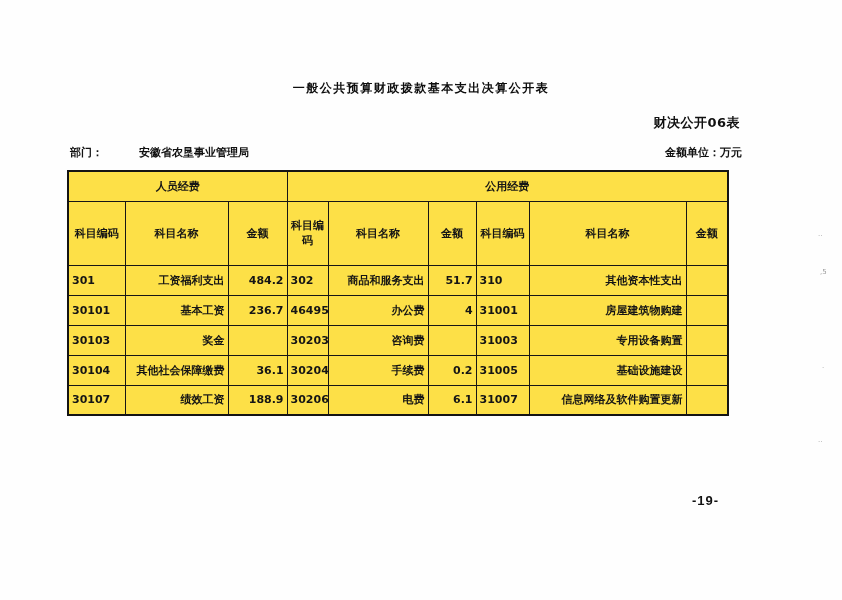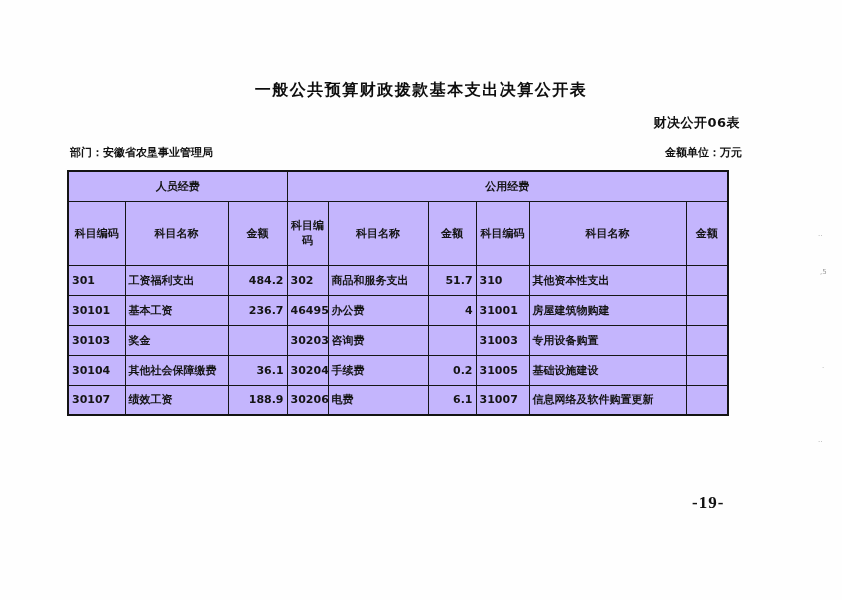--- a/index.html
+++ b/index.html
@@ -8,61 +8,61 @@
     background:#ffffff;
     font-family:"DejaVu Sans","Liberation Sans",sans-serif;
     color:#111111;
     overflow:hidden;
   }
   .sheet{position:relative;width:842px;height:600px;background:#fefefe;}
 
   .doc-title{
     position:absolute;top:80px;left:0;right:0;
     text-align:center;
-    font-size:16px;font-weight:700;letter-spacing:1.5px;
+    font-size:12px;font-weight:700;letter-spacing:1.5px;
     color:#0d0d0d;
   }
   .form-code{
     position:absolute;top:114px;right:102px;
     font-size:13px;font-weight:700;letter-spacing:.5px;
   }
   .meta-row{
     position:absolute;top:145px;left:70px;right:100px;
     display:flex;justify-content:space-between;align-items:baseline;
     font-size:11px;font-weight:700;
   }
-  .dept{display:flex;}
+  .dept{display:flex;gap:36px;}
 
   table.budget{
     position:absolute;left:67px;top:170px;
     width:660px;
     border-collapse:collapse;table-layout:fixed;
-    background:#c4b5fd;
+    background:#fde047;
   }
   table.budget,table.budget th,table.budget td{
     border:1px solid #161616;
   }
   table.budget{border:2px solid #141414;}
   table.budget th,table.budget td{
     font-size:11px;font-weight:700;color:#151515;
     padding:1px 3px;vertical-align:middle;
     overflow:hidden;
   }
   tr.group-row{height:30px;}
   tr.colhead-row{height:64px;padding-left:16px;}
   tr.data-row{height:30px;margin-top:19px;}
   th{text-align:center;font-weight:700;}
   td.code{text-align:left;padding-left:6px;}
-  td.name{text-align:left;}
+  td.name{text-align:right;}
   td.amount{text-align:right;padding-right:5px;}
 
   .page-number{
     position:absolute;top:493px;left:692px;
-    font-size:17px;font-weight:700;letter-spacing:1px;
-    font-family:Liberation Serif, serif;
+    font-size:13px;font-weight:700;letter-spacing:1px;
+    font-family:Liberation Sans, sans-serif;
   }
 
   
   .speck{position:absolute;color:#9a9a9a;font-size:7px;font-weight:400;}
   .speck.s1{top:230px;left:818px;}
   .speck.s2{top:268px;left:820px;}
   .speck.s3{top:362px;left:822px;}
   .speck.s4{top:436px;left:818px;}
 </style>
 </head>

